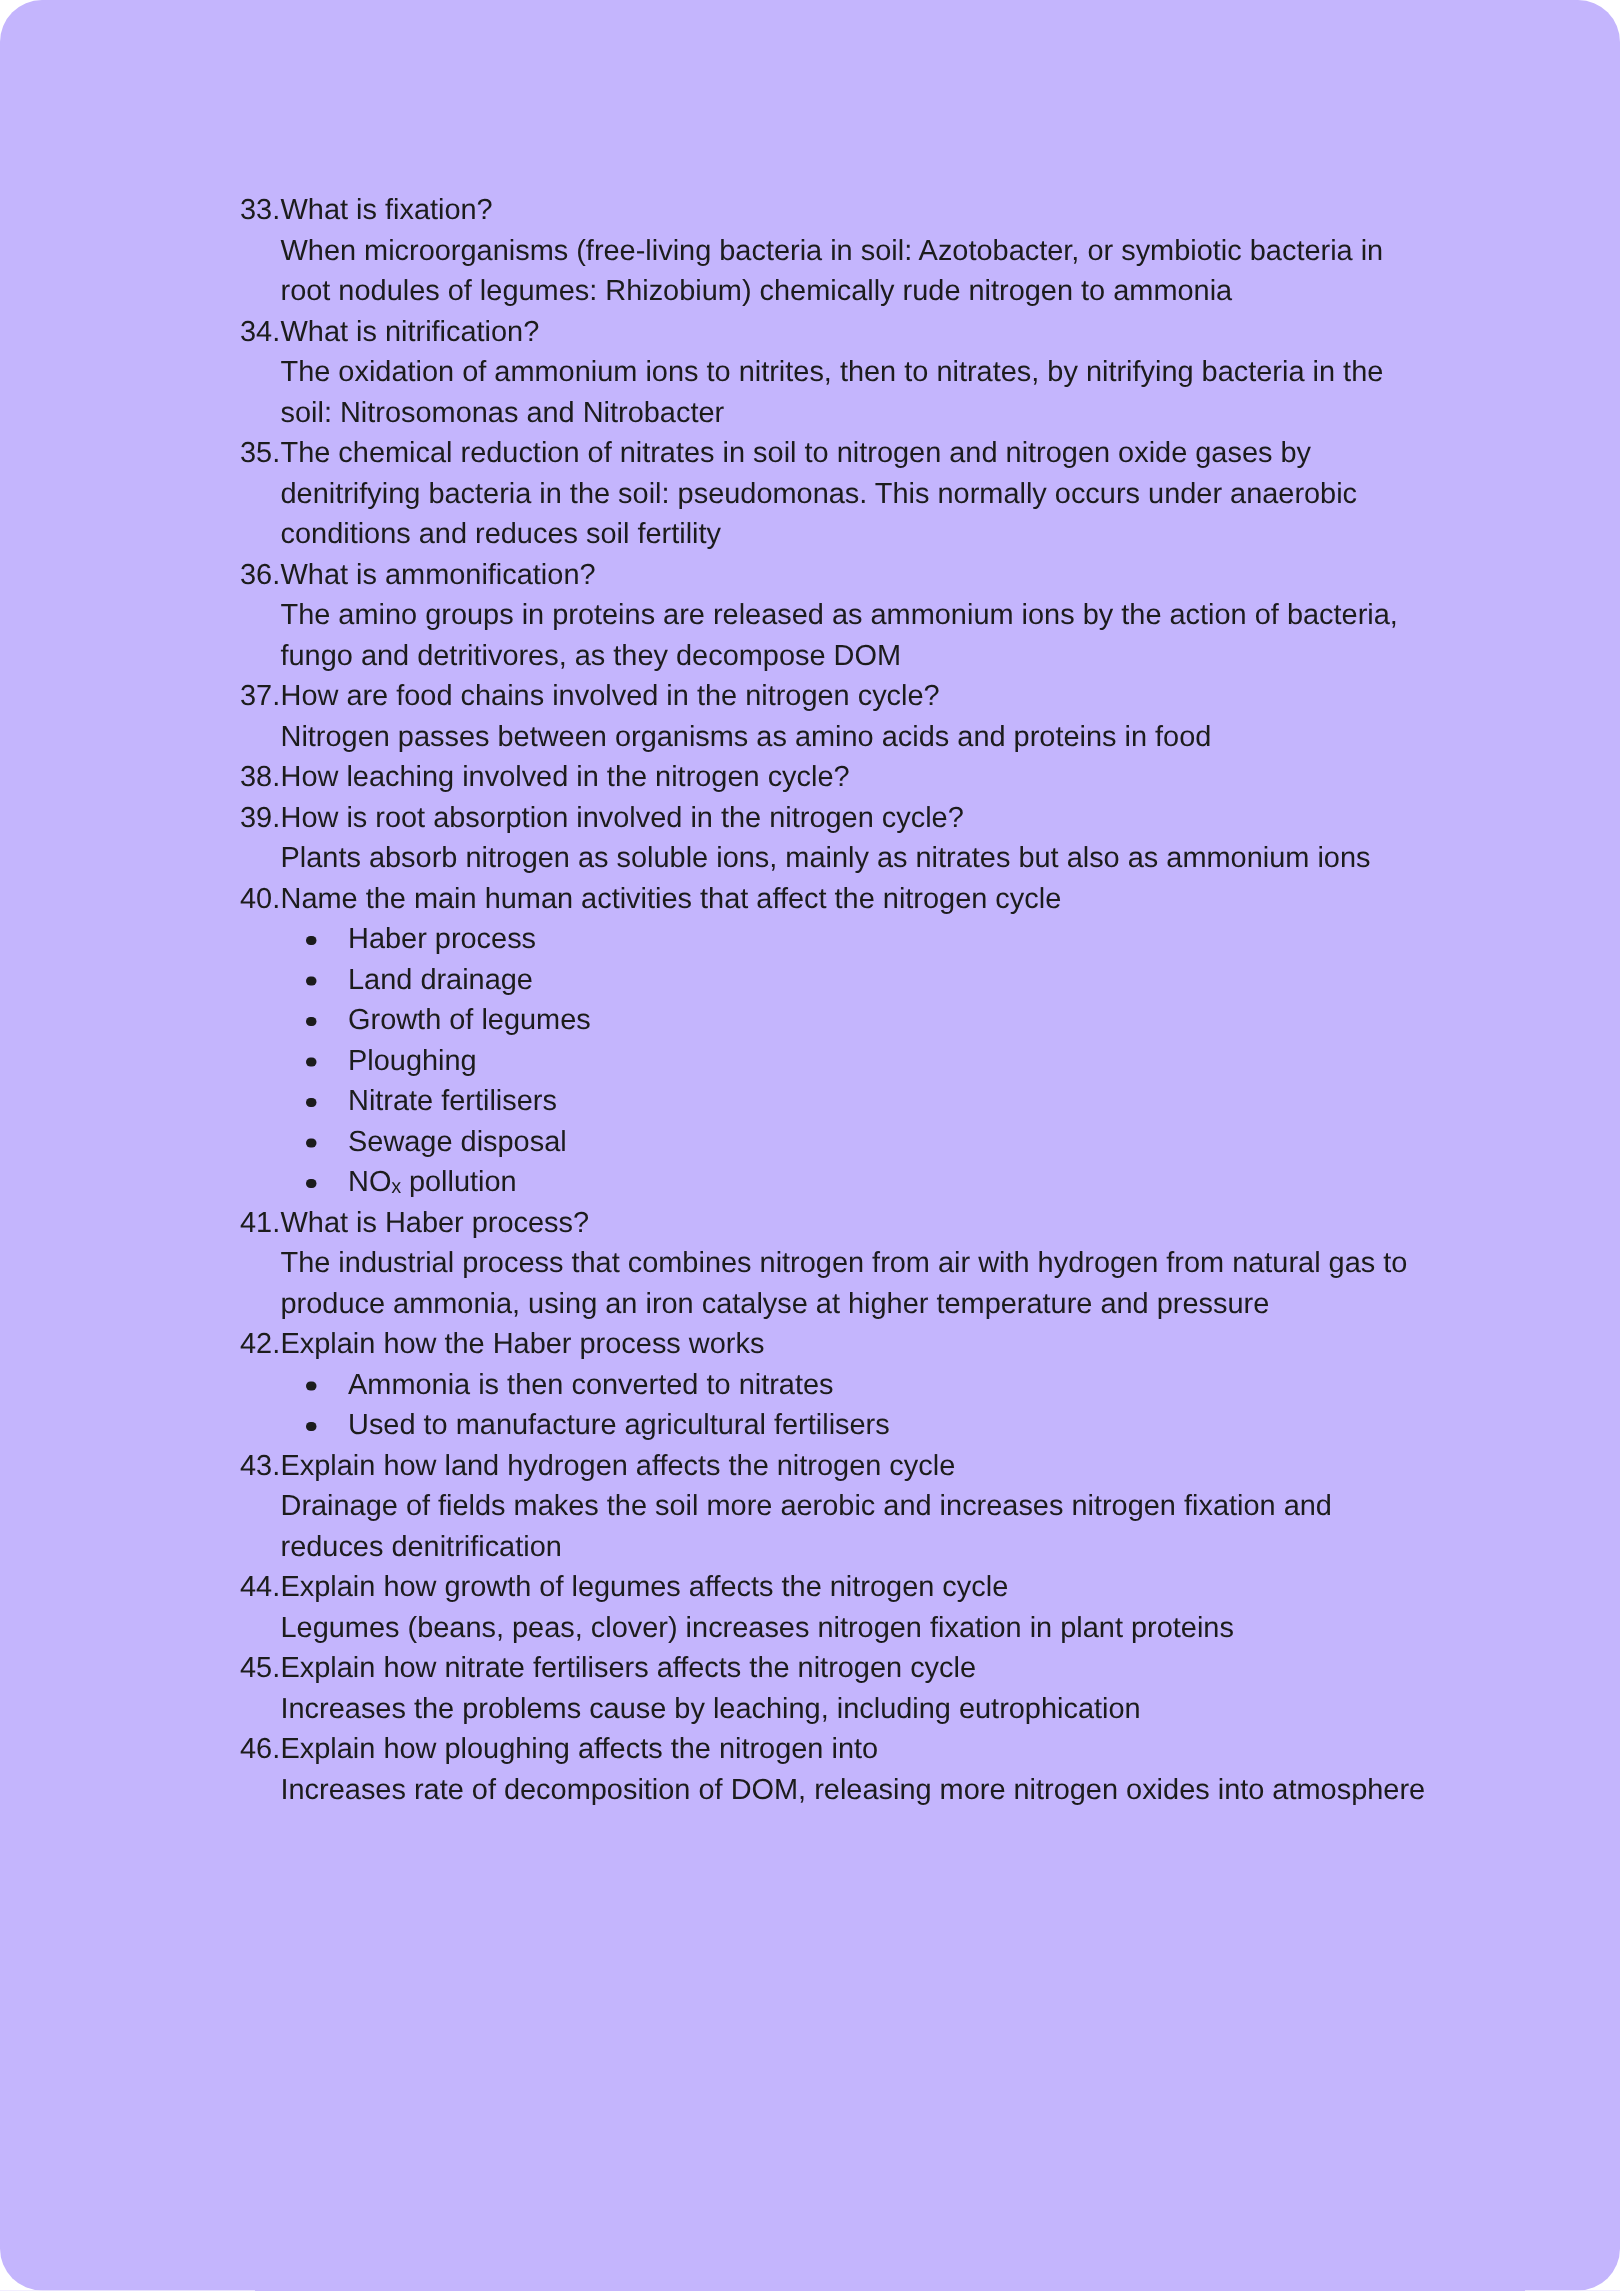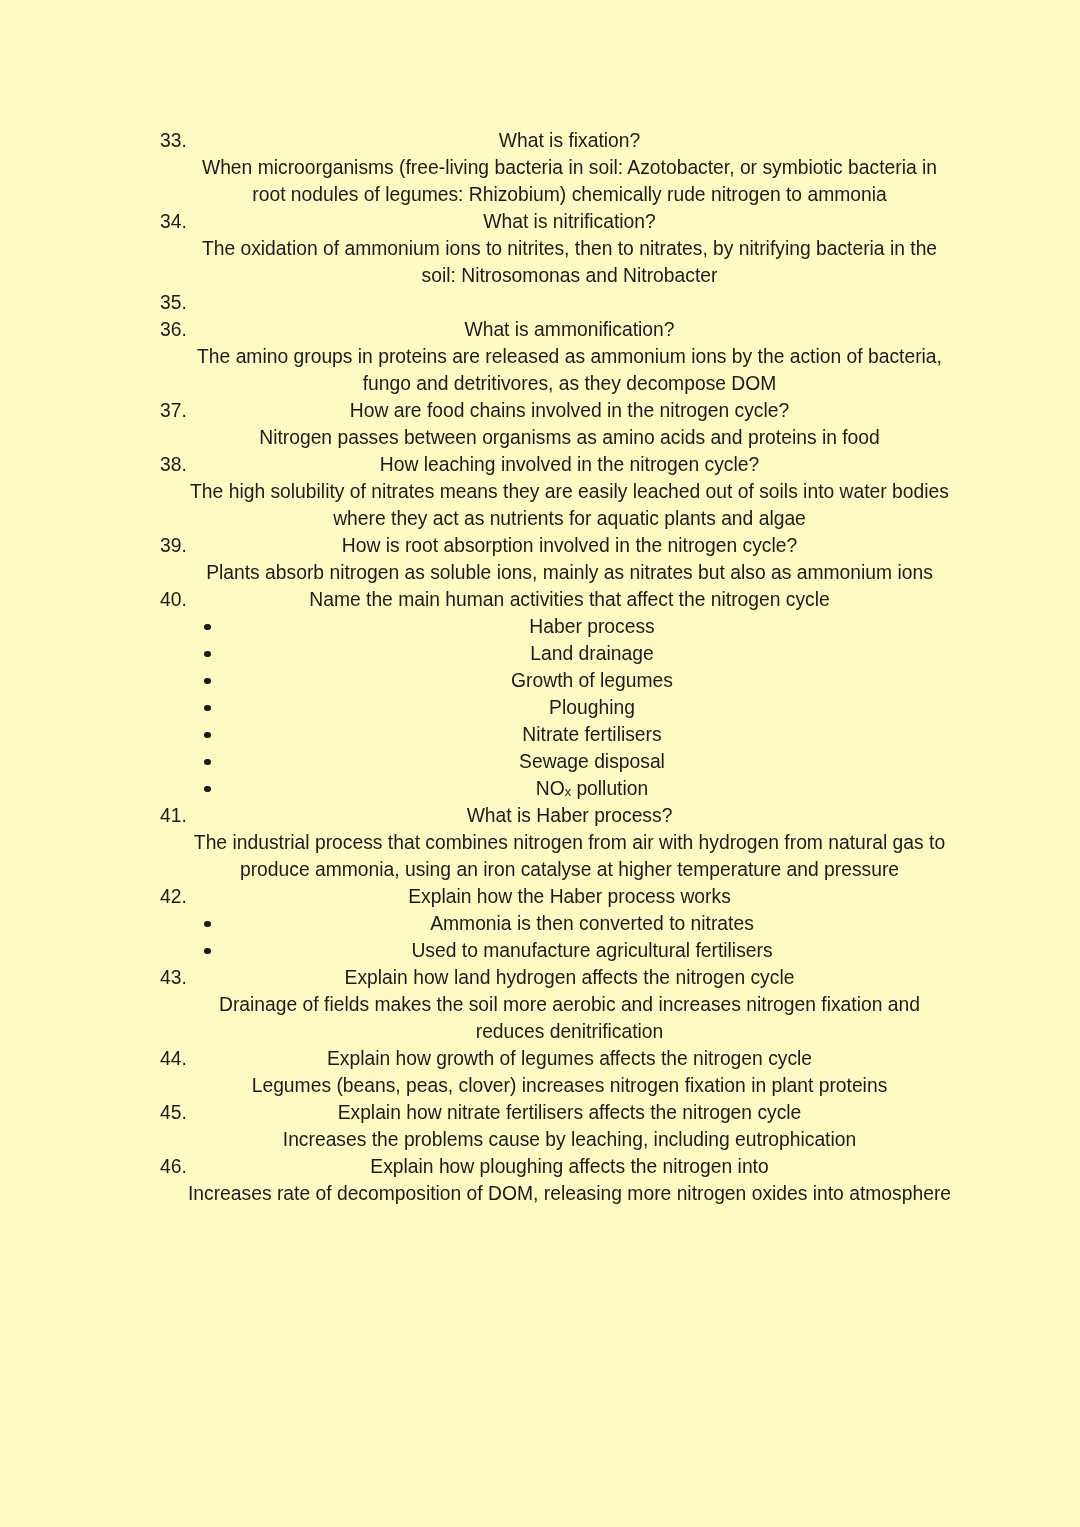--- a/index.html
+++ b/index.html
@@ -11,43 +11,43 @@
     height: 1527px;
     position: relative;
     font-family: "Liberation Sans", "DejaVu Sans", sans-serif;
     color: #1c1c1c;
   }
   .page {
     position: absolute;
     left: 0; top: 0;
     width: 1080px;
     height: 1527px;
-    background: #fef9c3;
+    background: #c4b5fd;
     overflow: hidden;
+    border-radius: 28px;
   }
   .doc {
     position: absolute;
     left: 160px;
     top: 127px;
     width: 792px;
     font-size: 19.3px;
     line-height: 27px;
   }
   .qa-item {
     display: flex;
     align-items: flex-start;
   }
   .num {
     flex: 0 0 27px;
     width: 27px;
   }
   .content {
     flex: 1 1 auto;
     min-width: 0;
-    text-align: center;
   }
   .question { }
   .answer { }
   ul.bullets {
     list-style: none;
   }
   ul.bullets li {
     position: relative;
     padding-left: 45px;
   }
@@ -77,41 +77,41 @@
       <div class="qa-item">
         <div class="num">34.</div>
         <div class="content">
           <div class="question">What is nitrification?</div>
           <div class="answer">The oxidation of ammonium ions to nitrites, then to nitrates, by nitrifying bacteria in the soil: Nitrosomonas and Nitrobacter</div>
         </div>
       </div>
       <div class="qa-item">
         <div class="num">35.</div>
         <div class="content">
+          <div class="answer">The chemical reduction of nitrates in soil to nitrogen and nitrogen oxide gases by denitrifying bacteria in the soil: pseudomonas. This normally occurs under anaerobic conditions and reduces soil fertility</div>
         </div>
       </div>
       <div class="qa-item">
         <div class="num">36.</div>
         <div class="content">
           <div class="question">What is ammonification?</div>
           <div class="answer">The amino groups in proteins are released as ammonium ions by the action of bacteria, fungo and detritivores, as they decompose DOM</div>
         </div>
       </div>
       <div class="qa-item">
         <div class="num">37.</div>
         <div class="content">
           <div class="question">How are food chains involved in the nitrogen cycle?</div>
           <div class="answer">Nitrogen passes between organisms as amino acids and proteins in food</div>
         </div>
       </div>
       <div class="qa-item">
         <div class="num">38.</div>
         <div class="content">
           <div class="question">How leaching involved in the nitrogen cycle?</div>
-          <div class="answer">The high solubility of nitrates means they are easily leached out of soils into water bodies where they act as nutrients for aquatic plants and algae</div>
         </div>
       </div>
       <div class="qa-item">
         <div class="num">39.</div>
         <div class="content">
           <div class="question">How is root absorption involved in the nitrogen cycle?</div>
           <div class="answer">Plants absorb nitrogen as soluble ions, mainly as nitrates but also as ammonium ions</div>
         </div>
       </div>
       <div class="qa-item">

